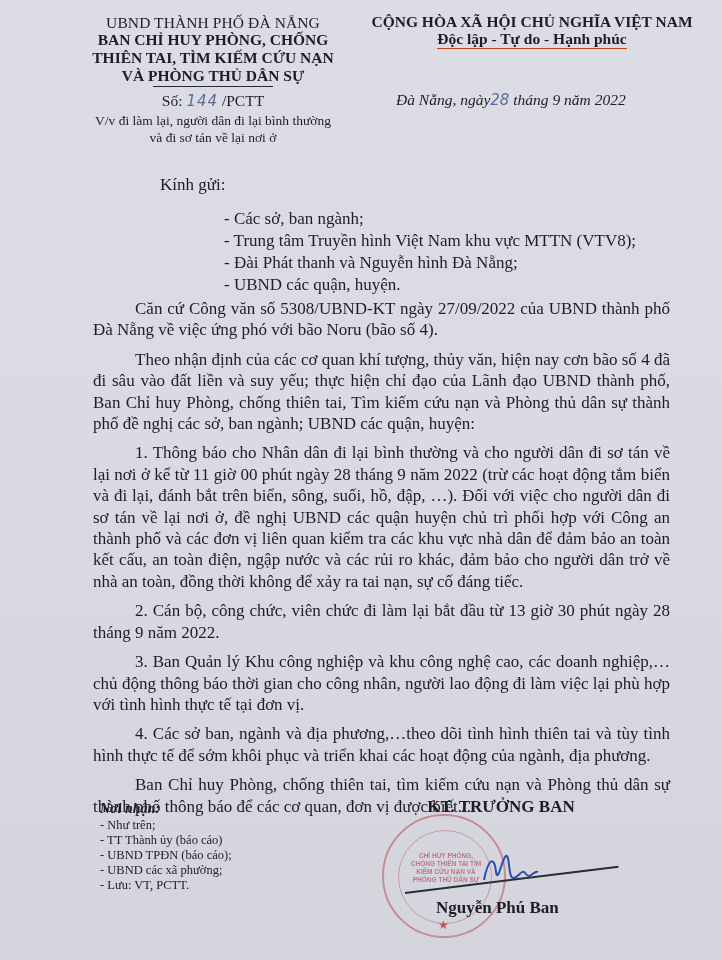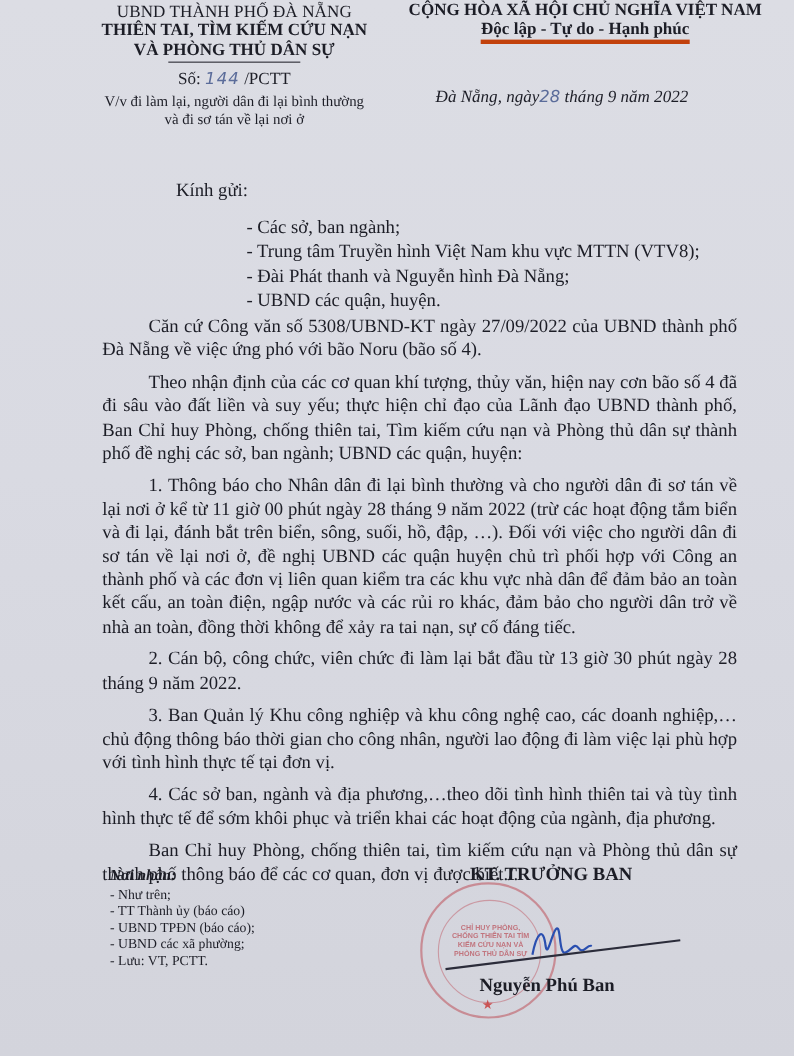--- a/index.html
+++ b/index.html
@@ -3,33 +3,33 @@
   <meta charset="utf-8">
   <style>
     html, body { margin: 0; padding: 0; }
     body {
       width: 722px; height: 960px; overflow: hidden;
       background: linear-gradient(180deg, #dcdde4 0%, #d9dae2 45%, #d3d4dc 100%);
       font-family: "Liberation Serif", "DejaVu Serif", serif;
       color: #1c1d26;
       position: relative;
     }
-    .page { position: absolute; left: 0; top: 0; width: 722px; height: 702px; }
+    .page { position: absolute; left: 0; top: 12px; width: 722px; height: 702px; }
 
     .hdr-left { position: absolute; left: 68px; top: 2px; width: 290px; text-align: center; }
     .hdr-left .l1 { font-size: 15.5px; line-height: 17px; letter-spacing: 0.1px; }
     .hdr-left .l2 { font-size: 15.5px; font-weight: bold; line-height: 18px; }
     .hdr-left .rule { width: 120px; height: 1px; background: #2a2a33; margin: 1px auto 4px; }
     .hdr-left .so { font-size: 15.5px; line-height: 20px; }
     .hdr-left .so .hand { font-family: "DejaVu Sans", sans-serif; color: #5b6c9a; font-size: 15px; font-style: italic; letter-spacing: 1px; }
     .hdr-left .vv { font-size: 13.5px; line-height: 15px; margin-top: 2px; }
 
     .hdr-right { position: absolute; left: 352px; top: 1px; width: 360px; text-align: center; }
     .hdr-right .l1 { font-size: 15.5px; font-weight: bold; line-height: 17px; }
-    .hdr-right .l2 { font-size: 15.5px; font-weight: bold; line-height: 17px; display: inline-block; border-bottom: 4px solid #c2410c; padding-bottom: 1px; }
+    .hdr-right .l2 { font-size: 15.5px; font-weight: bold; line-height: 17px; display: inline-block; border-bottom: 1px solid #c2410c; padding-bottom: 1px; }
     .date { position: absolute; left: 396px; top: 79px; font-size: 15.5px; font-style: italic; }
     .date .hand { font-family: "DejaVu Sans", sans-serif; color: #5b6c9a; font-style: italic; font-size: 15px; }
 
     .kinhgui { position: absolute; left: 160px; top: 162px; font-size: 17px; line-height: 22px; }
     .recips { position: absolute; left: 224px; top: 184px; font-size: 17px; line-height: 22px; margin-top: 12px; }
     .recips div { white-space: nowrap; }
 
     .body { position: absolute; left: 93px; top: 286px; width: 577px; font-size: 17px; line-height: 21.4px; text-align: justify; }
     .body p { margin: 0 0 8px 0; text-indent: 42px; }
 
@@ -49,20 +49,21 @@
     .sigline { position: absolute; left: 405px; top: 880px; width: 215px; height: 1.5px; background: #2b2c3a; transform: rotate(-7deg); transform-origin: left center; }
     .sigscrawl { position: absolute; left: 480px; top: 838px; }
   </style>
 </head>
 <body>
 
 <div class="page">
 
   <div class="hdr-left">
     <div class="l1">UBND THÀNH PHỐ ĐÀ NẴNG</div>
+    <div class="l2">BAN CHỈ HUY PHÒNG, CHỐNG</div>
     <div class="l2">THIÊN TAI, TÌM KIẾM CỨU NẠN</div>
     <div class="l2">VÀ PHÒNG THỦ DÂN SỰ</div>
     <div class="rule"></div>
     <div class="so">
       <span>Số:</span>
       <span class="hand">144</span>
       <span>/PCTT</span>
     </div>
     <div class="vv">V/v đi làm lại, người dân đi lại bình thường</div>
     <div class="vv">và đi sơ tán về lại nơi ở</div>

